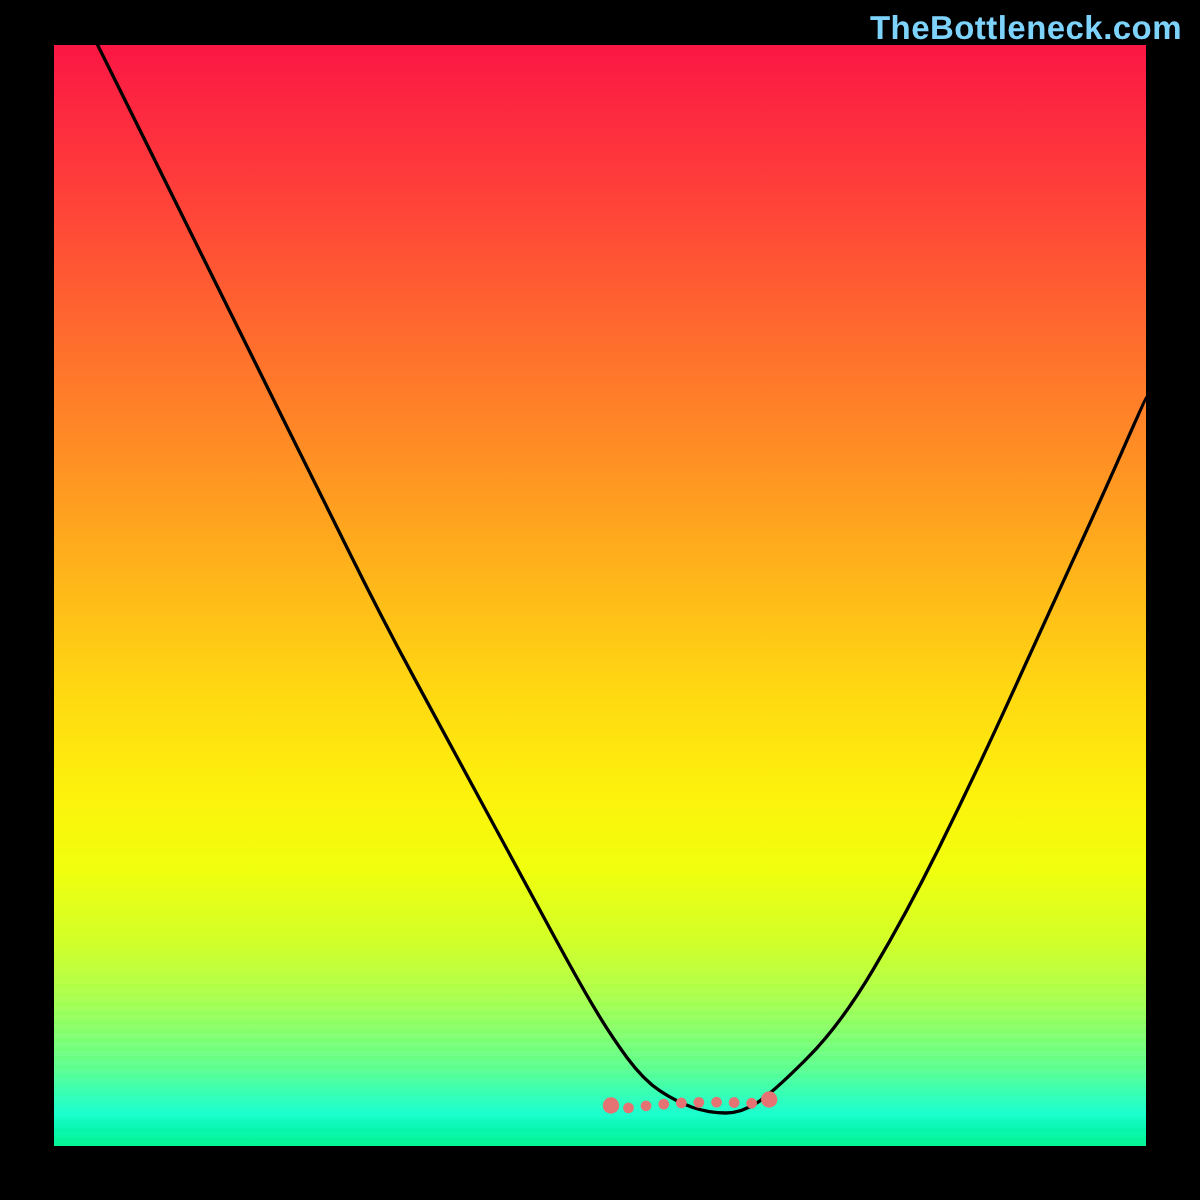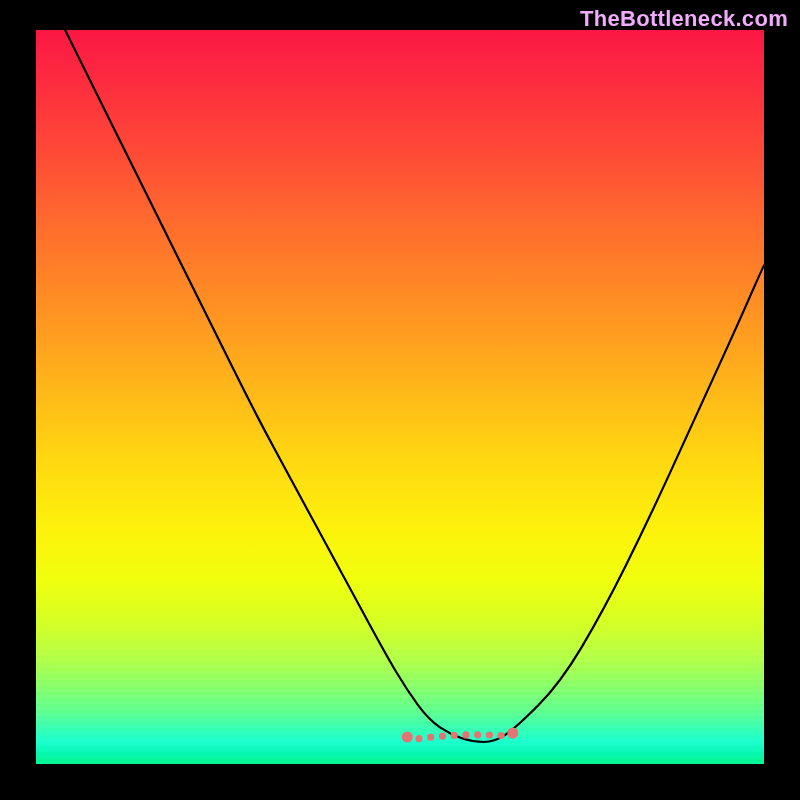--- a/index.html
+++ b/index.html
@@ -14,21 +14,21 @@
   .frame {
     position: relative;
     width: 800px;
     height: 800px;
     background: #000;
   }
   .watermark {
     position: absolute;
     top: 6px;
     right: 12px;
-    color: #f0abfc;
+    color: #7dd3fc;
     font-size: 22px;
     font-weight: 600;
     letter-spacing: 0.3px;
     z-index: 10;
     user-select: none;
   }
   .plot-area {
     position: absolute;
     left: 36px;
     top: 30px;

